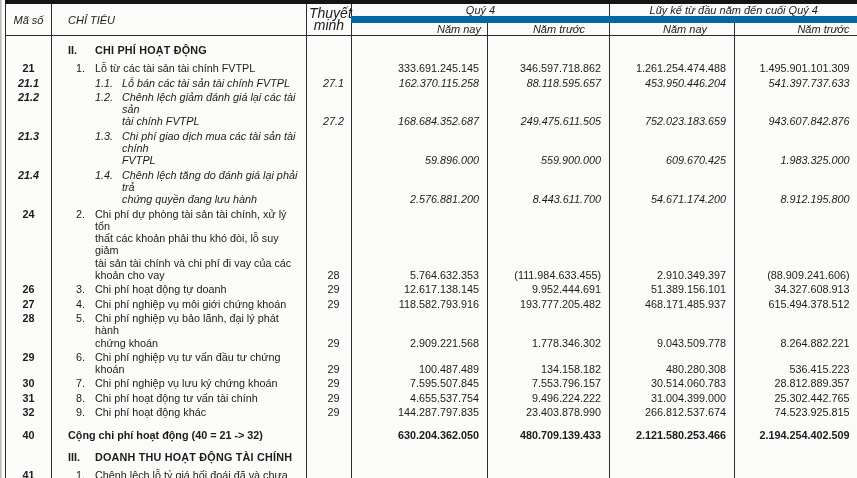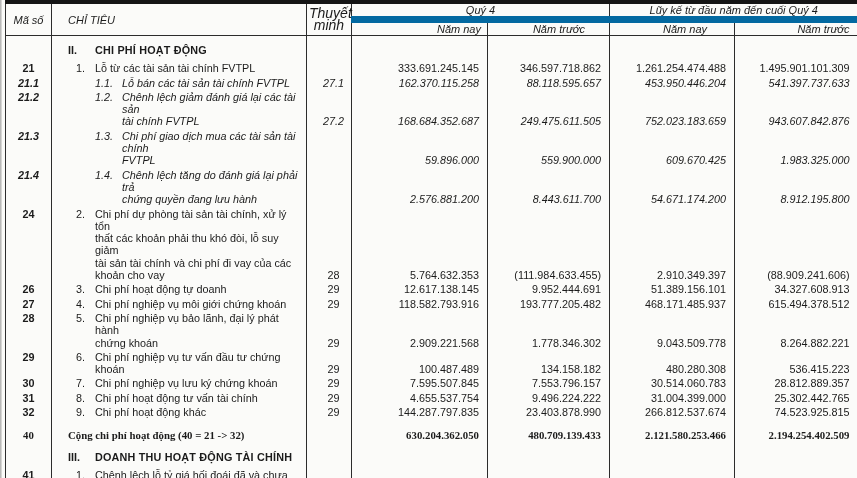--- a/index.html
+++ b/index.html
@@ -50,21 +50,21 @@
   tr.r-section .num { width:27px; font-weight:bold; }
   tr.r-section .txt { font-weight:bold; letter-spacing:.2px; }
 
   tr.r-item .num { width:19px; margin-left:8px; }
   tr.r-subitem .num { width:27px; margin-left:27px; }
   tr.r-subitem td { font-style:italic; }
 
   tr.r-total td { font-weight:bold; }
   tr.r-total .txt { white-space:pre-line; }
 
-  tr.gap-b td { padding-top:10px;font-family:Liberation Serif, serif; }
+  tr.gap-b td { padding-top:10px; }
 </style>
 </head>
 <body>
 
 <div class="scan-edge"></div>
 
 <div class="page">
   <table class="fin">
     <colgroup>
       <col class="c1">

